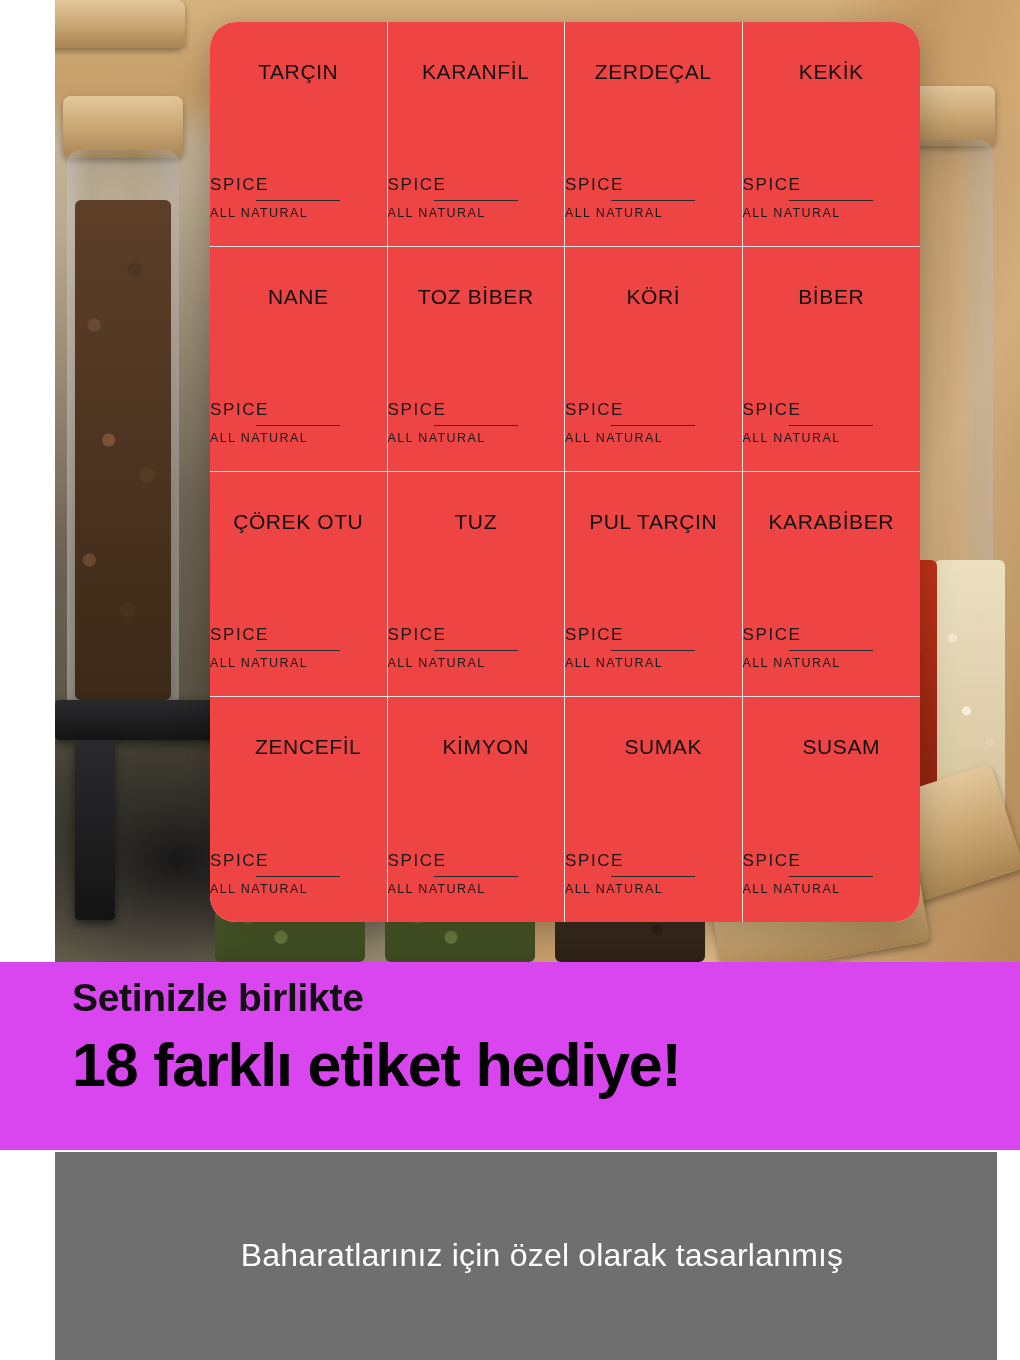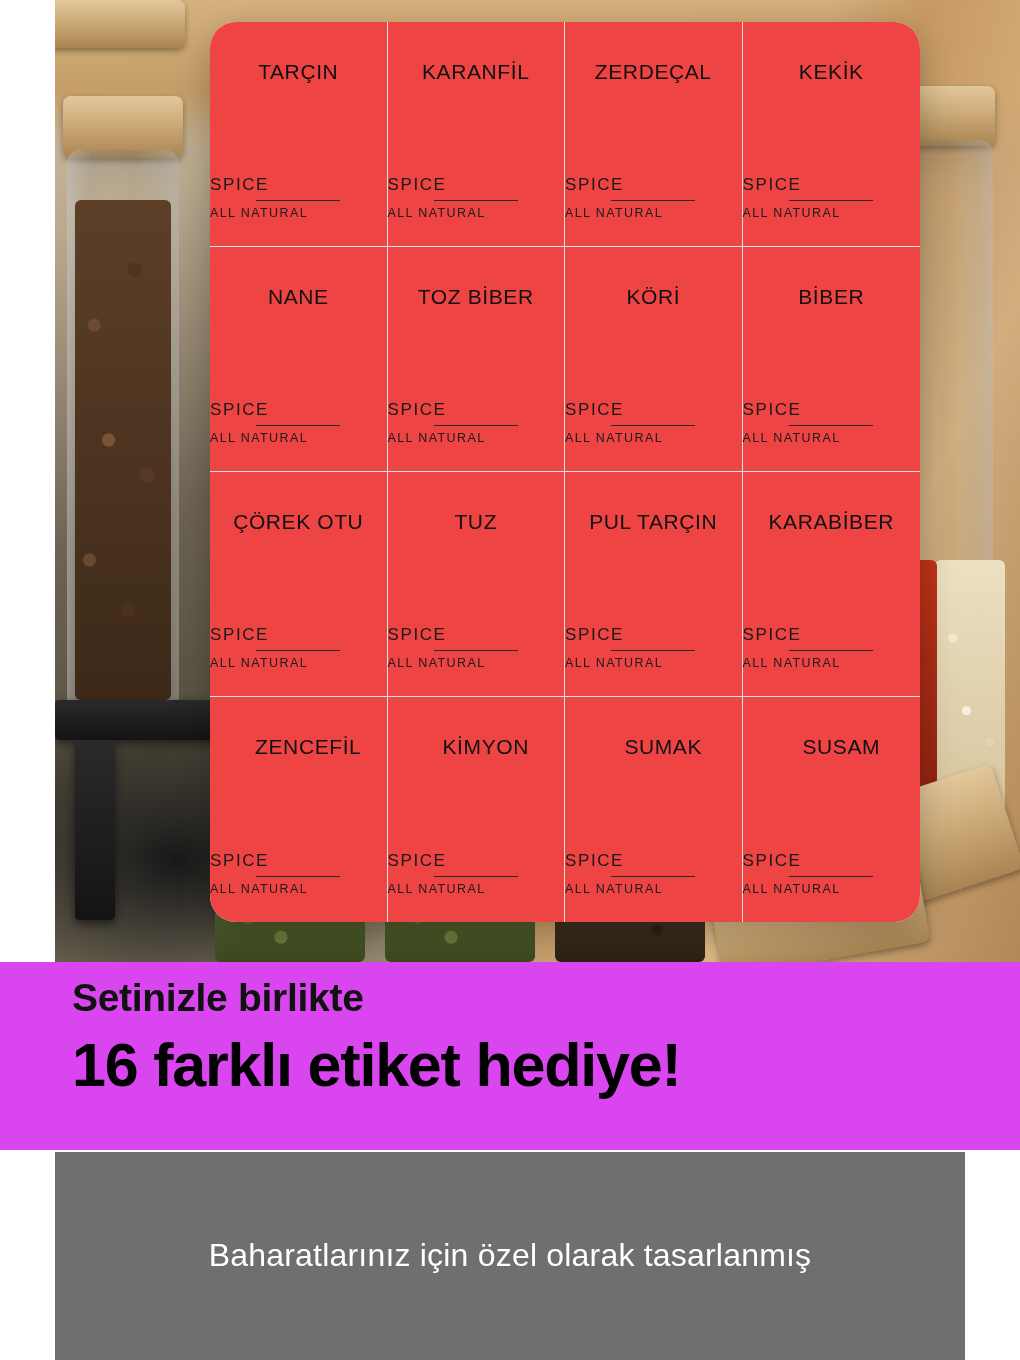--- a/index.html
+++ b/index.html
@@ -202,20 +202,21 @@
     position: absolute;
     left: 55px;
     top: 1152px;
     width: 910px;
     height: 208px;
     background: #6f6f6f;
     display: flex;
     flex-direction: column;
     align-items: center;
     justify-content: center;
+    padding-left: 32px;
   }
   .footer-line {
     color: #ffffff;
     font-size: 32px;
     line-height: 1.35;
     text-align: center;
     letter-spacing: 0.2px;
   }
 </style>
 </head>
@@ -389,18 +390,18 @@
           <div class="label-natural">ALL NATURAL</div>
         </div>
       </div>
 
     </div>
   </div>
 </div>
 
 <div class="headline">
   <div class="headline-small">Setinizle birlikte</div>
-  <div class="headline-big">16 farklı etiket hediye!</div>
+  <div class="headline-big">18 farklı etiket hediye!</div>
 </div>
 
 <div class="footer">
   <div class="footer-line">Baharatlarınız için özel olarak tasarlanmış</div>
 </div>
 
 </body></html>

